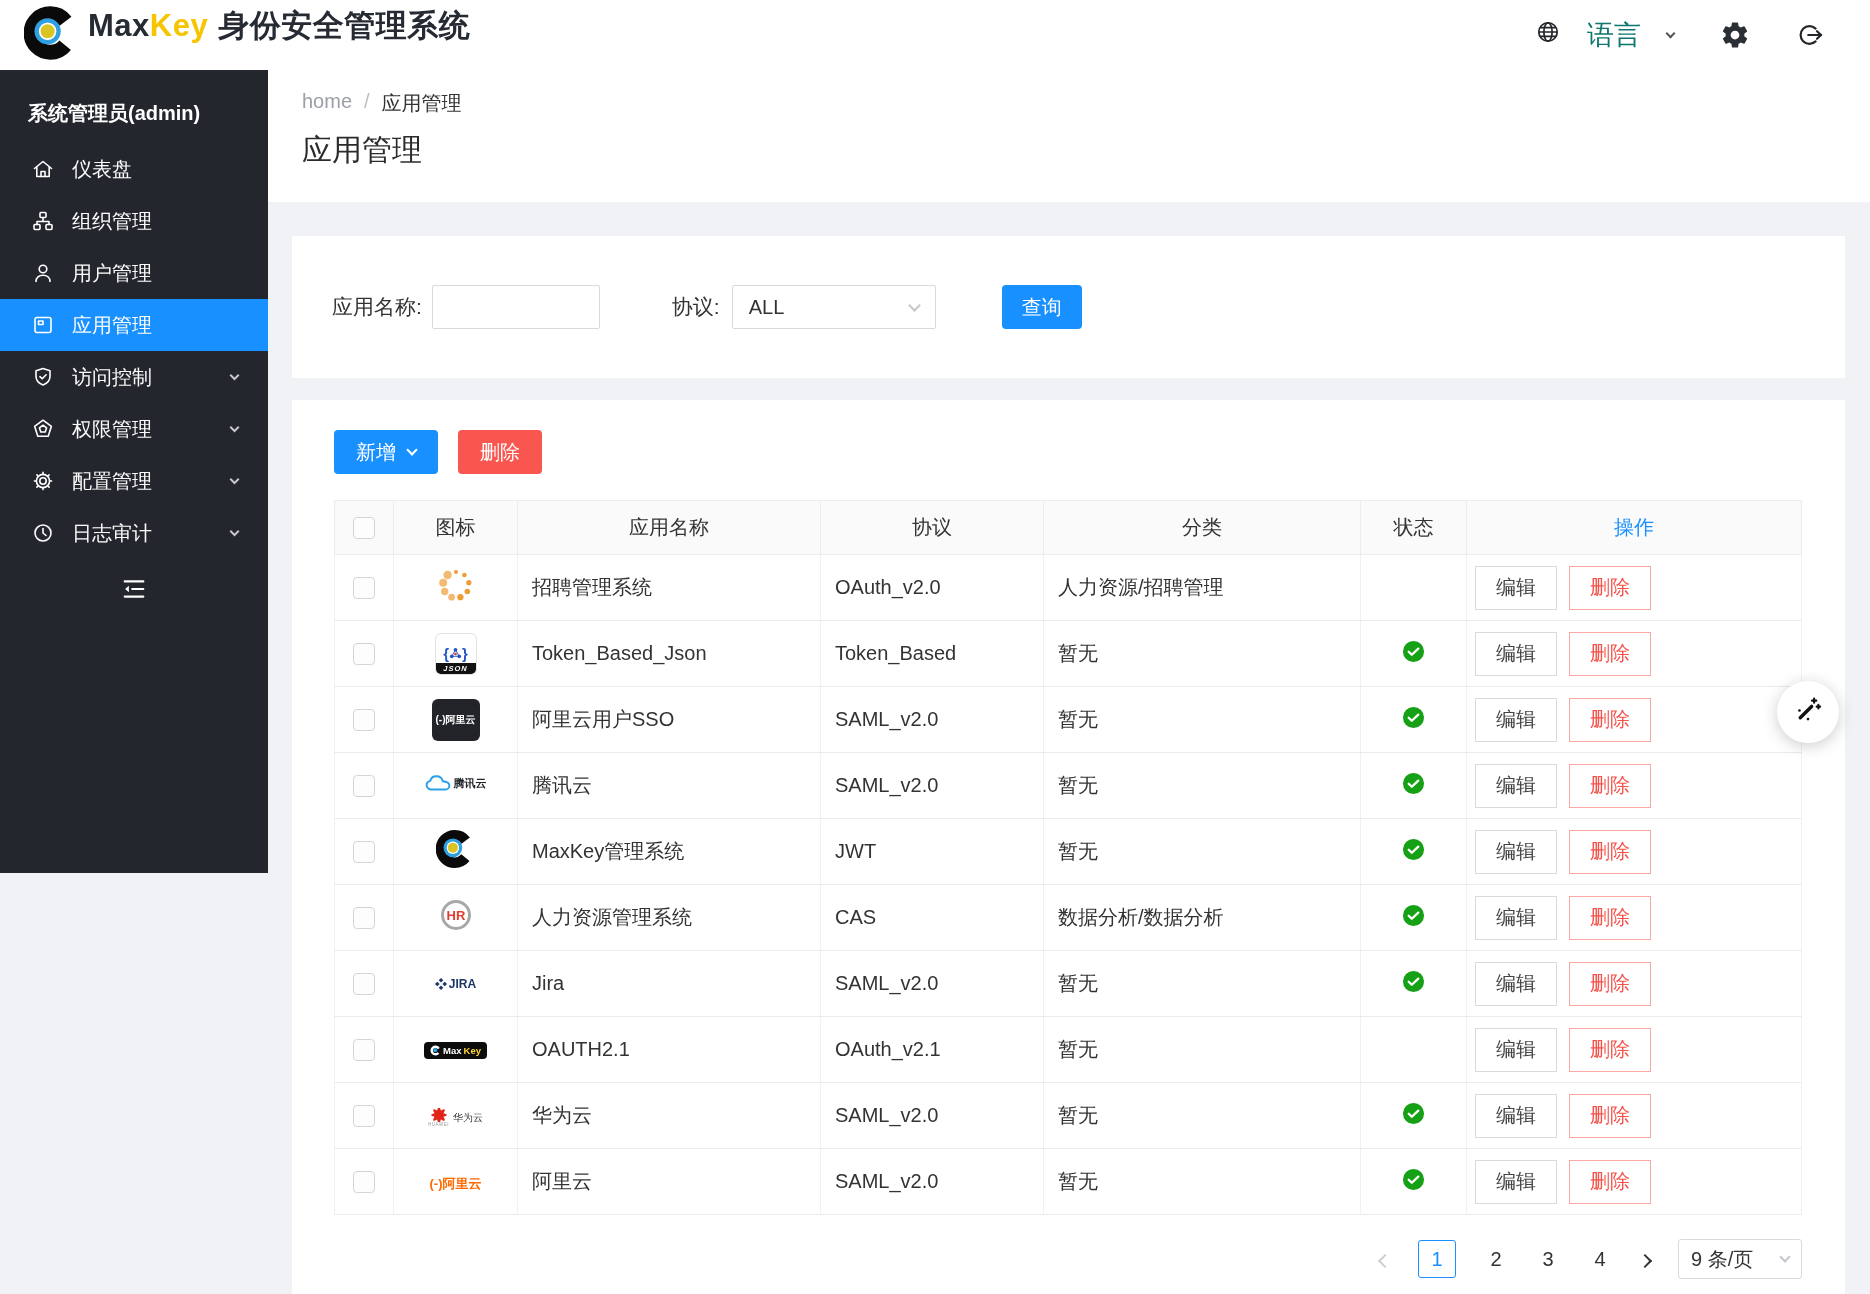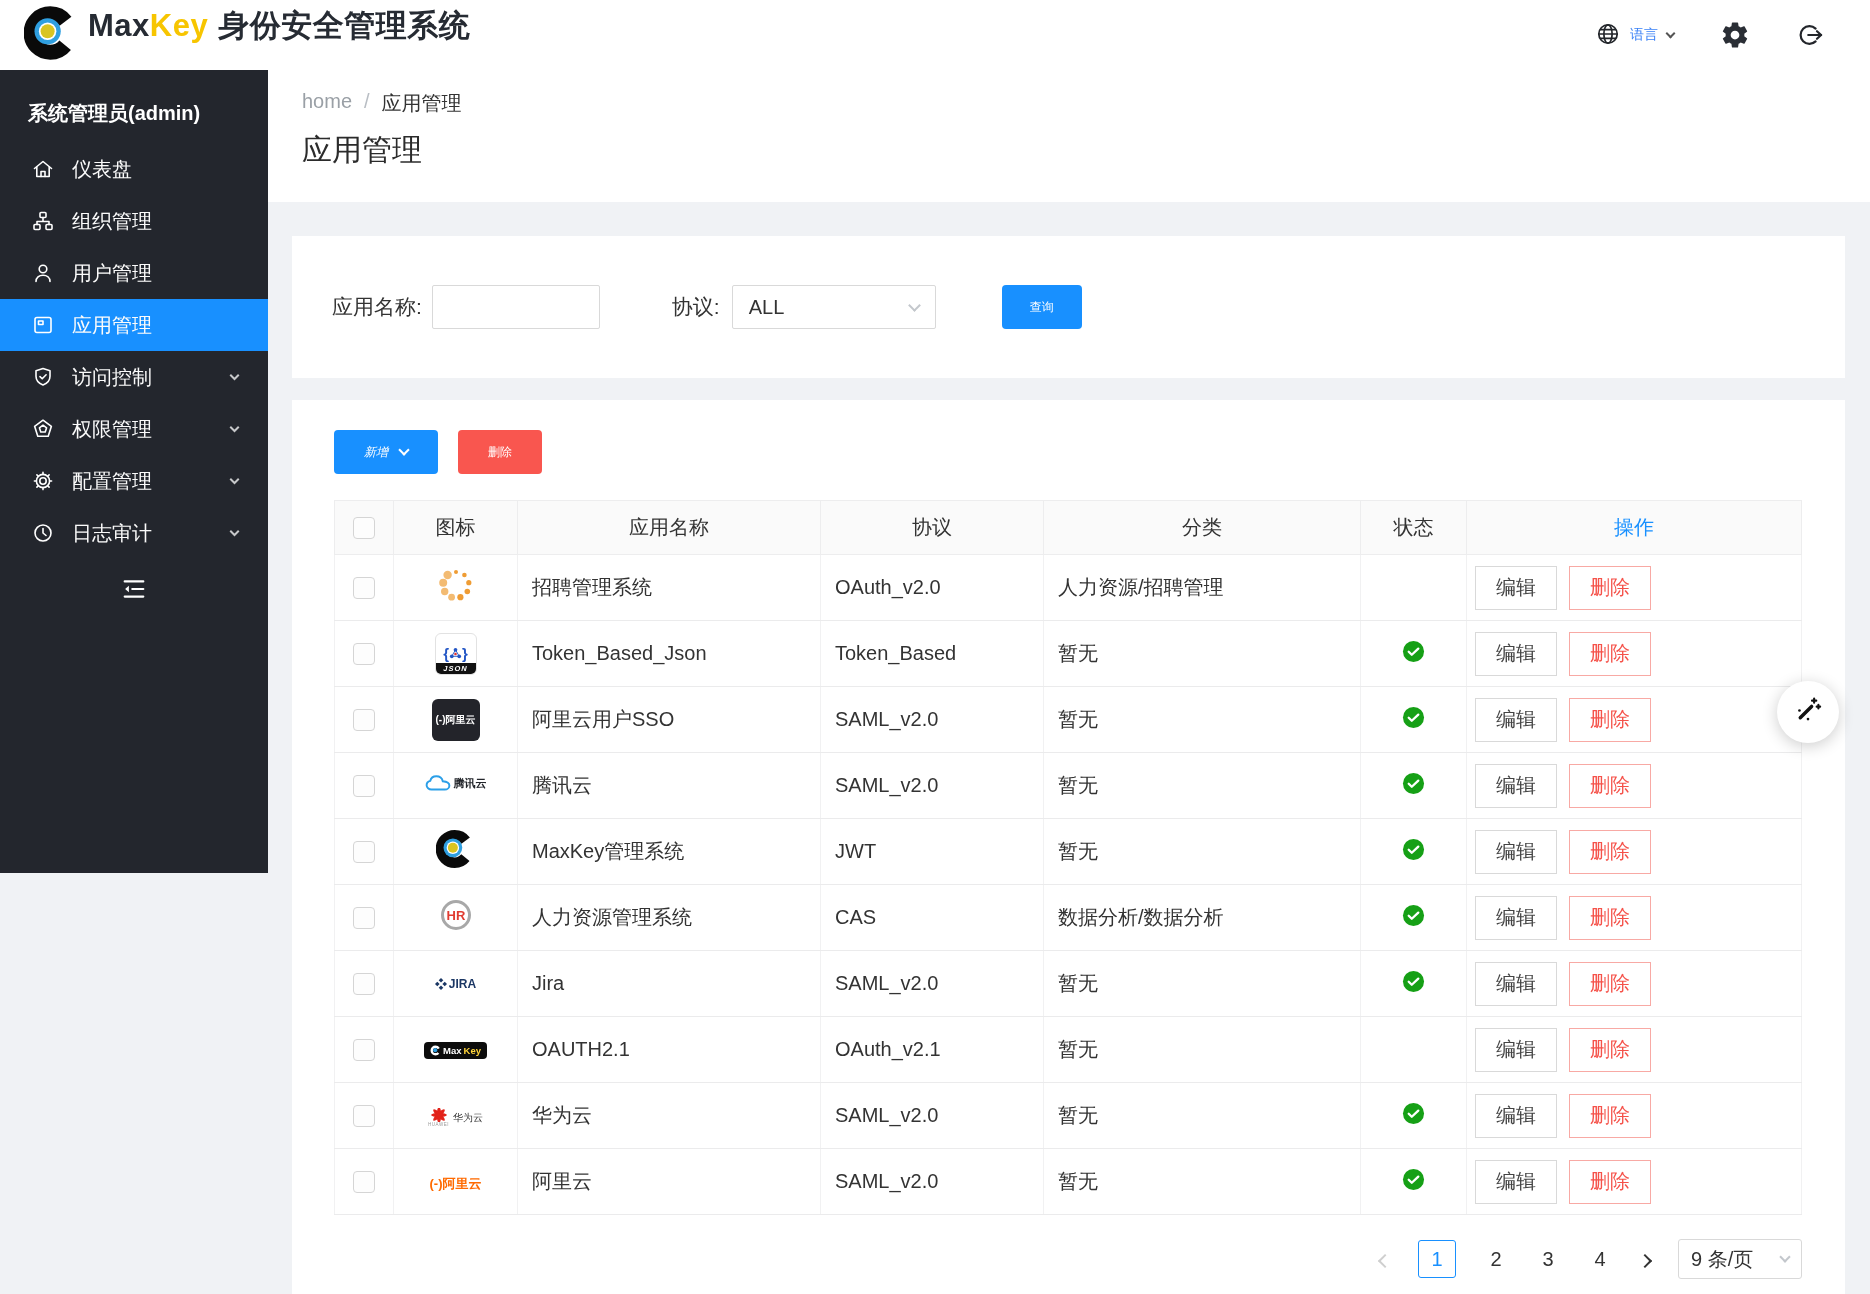--- a/index.html
+++ b/index.html
@@ -8,21 +8,21 @@
     font-family:"Liberation Sans","DejaVu Sans",sans-serif;
     background:#f0f2f5; color:#333; overflow:hidden; position:relative;
   }
   
   .topbar { position:absolute; top:0; left:0; width:1870px; height:70px; background:#fff; display:flex; align-items:center; z-index:6; }
   .brand { display:flex; align-items:flex-start; margin-left:24px; gap:8px; }
   .brand-title { font-size:31px; font-weight:700; color:#262b33; letter-spacing:.5px; }
   .brand-title .key { color:#f7c500; }
   .brand-title .rest { margin-left:10px; }
   .topbar-right { margin-left:auto; display:flex; align-items:center; gap:46px; margin-right:46px; }
-  .lang { display:flex; align-items:center; gap:9px; font-size:14px; color:#3b82f6; cursor:pointer; }
+  .lang { display:flex; align-items:center; gap:26px; font-size:27px; color:#0f766e; cursor:pointer; }
   .iconbtn { display:flex; align-items:center; cursor:pointer; }
   
   .chev { display:inline-block; width:9px; height:9px; border-right:2px solid currentColor; border-bottom:2px solid currentColor; transform:rotate(45deg); margin-top:-4px; }
   
   .sidebar { position:absolute; top:70px; left:0; width:268px; height:803px; background:#23262d; z-index:5; }
   .user { padding:30px 0 16px 28px; font-size:20px; font-weight:700; color:#fff; }
   .nav-item { height:52px; display:flex; align-items:center; padding-left:30px; font-size:20px; color:#fbfbfb; position:relative; cursor:pointer; }
   .nav-item.active { background:#1890ff; }
   .nav-item .nicon { width:26px; height:26px; margin-right:16px; display:flex; align-items:center; justify-content:center; }
   .nav-item .nav-chevron { position:absolute; right:30px; color:rgba(255,255,255,.75); }
@@ -34,26 +34,26 @@
   .bc-home { color:#9aa0a6; cursor:pointer; }
   .bc-sep { color:#b9bec4; }
   .bc-cur { color:#333; }
   .page-title { margin-top:13px; font-size:30px; font-weight:500; color:#2b2b2b; }
   .card { background:#fff; margin:0 25px 0 24px; }
   .search-card { margin-top:34px; height:142px; display:flex; align-items:center; padding-left:40px; font-size:21px; color:#333; }
   .txt { width:168px; height:44px; border:1px solid #d9d9d9; border-radius:2px; margin-left:10px; font-size:20px; padding:0 12px; outline:none; }
   .lb2 { margin-left:72px; }
   .select { width:204px; height:44px; border:1px solid #d9d9d9; border-radius:2px; margin-left:12px; display:flex; align-items:center; justify-content:space-between; padding:0 16px; font-size:20px; cursor:pointer; background:#fff; }
   .sel-chev { color:#c3c7cc; }
-  .btn { border:none; border-radius:4px; font-size:12px; cursor:pointer; font-family:inherit; }
+  .btn { border:none; border-radius:4px; font-size:20px; cursor:pointer; font-family:inherit; }
   .btn-primary { background:#1890ff; color:#fff; }
   .btn-query { width:80px; height:44px; margin-left:66px; }
   .table-card { margin-top:22px; height:894px; padding:30px 43px 0 42px; overflow:hidden; }
   .toolbar { display:flex; gap:20px; }
-  .btn-add { width:104px; height:44px; display:flex; align-items:center; justify-content:center; gap:12px;font-style:italic; }
+  .btn-add { width:104px; height:44px; display:flex; align-items:center; justify-content:center; gap:12px; }
   .btn-danger { width:84px; height:44px; background:#f9564f; color:#fff; }
   table { width:100%; border-collapse:collapse; table-layout:fixed; margin-top:26px; font-size:20px; color:#333; }
   th { height:54px; background:#fafafa; font-weight:400; border:1px solid #ededee; text-align:center; }
   th.op { color:#1890ff; }
   td { height:66px; border:1px solid #f1f1f2; border-bottom:1px solid #ebebec; }
   td.l { padding-left:14px; text-align:left; }
   td.c { text-align:center; }
   .cb { display:inline-block; width:22px; height:22px; border:1px solid #d5d5d5; border-radius:4px; background:#fdfdfd; cursor:pointer; vertical-align:middle; }
   .rowbtn { width:82px; height:44px; background:#fff; border:1px solid #d9d9d9; border-radius:0; color:#444; font-size:20px; cursor:pointer; font-family:inherit; }
   .rowbtn.del { border-color:#f8a9a4; color:#f5524a; margin-left:12px; }

